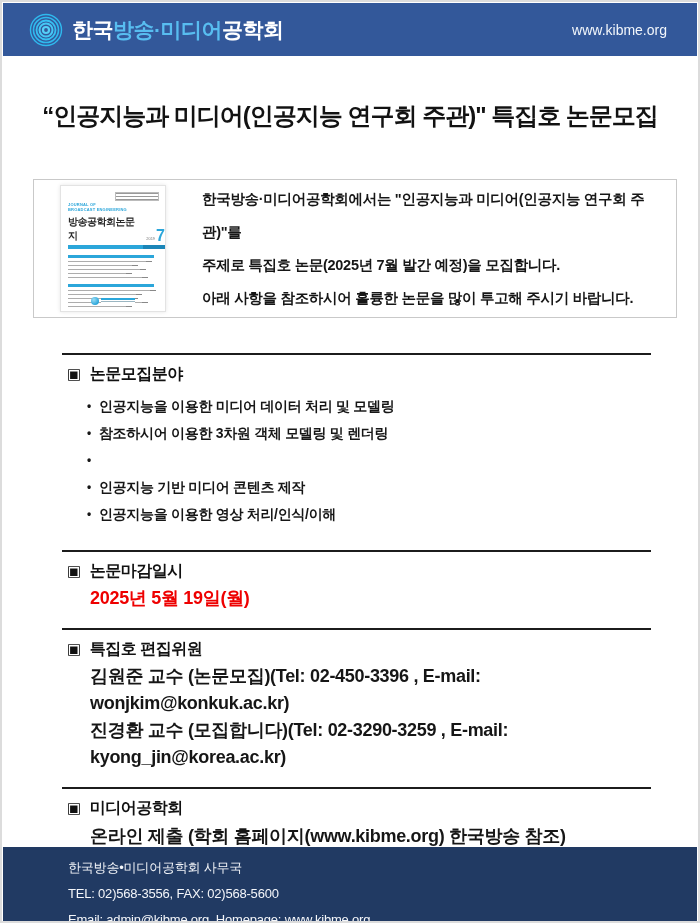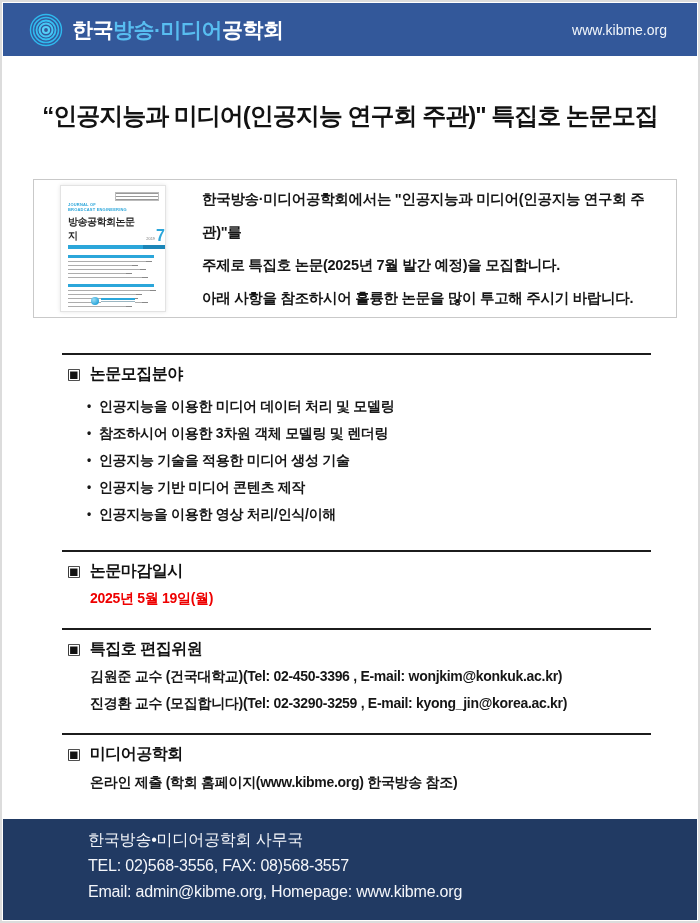--- a/index.html
+++ b/index.html
@@ -84,35 +84,35 @@
   .marker{ font-size:15px; line-height:16px; }
 
   .bullet-list{ margin-top:8px; }
   .bullet-row{
     padding-left:25px; font-size:14px; font-weight:bold; color:#161616;
     line-height:27px; letter-spacing:-0.3px; display:flex; gap:8px; align-items:center;
   }
   .bdot{ font-size:12px; }
 
   .sub-line{
-    padding-left:28px; font-size:14px; font-weight:bold; color:#161616;
+    padding-left:28px; font-size:18px; font-weight:bold; color:#161616;
     letter-spacing:-0.3px; line-height:22px;
   }
   .deadline-date{ color:#ee0000; margin-top:5px; }
   .editor-row{ line-height:27px; }
   .editors-list{ margin-top:3px; }
   .editor-contact{ }
   .submission-text{ margin-top:6px; }
 
   
   .footer{
     flex:0 0 auto; height:101px; background:#213a63; color:#f4f6fa;
     padding:8px 20px 0 65px; margin:0 1px 1px 1px;
   }
-  .footer p{ font-size:16px; line-height:26px; letter-spacing:-0.2px;margin-left:20px; }
+  .footer p{ font-size:13px; line-height:26px; letter-spacing:-0.2px; }
 </style>
 </head>
 <body>
 
 <div class="page">
 
   <header class="topbar">
     <div class="logo">
       <span class="logo-icon">
         <svg width="34" height="34" viewBox="0 0 34 34">
@@ -185,21 +185,20 @@
           <div class="bullet-row">
             <span class="bdot">•</span>
             <span>인공지능을 이용한 미디어 데이터 처리 및 모델링</span>
           </div>
           <div class="bullet-row">
             <span class="bdot">•</span>
             <span>참조하시어 이용한 3차원 객체 모델링 및 렌더링</span>
           </div>
           <div class="bullet-row">
             <span class="bdot">•</span>
-            <span>인공지능 기술을 적용한 미디어 생성 기술</span>
           </div>
           <div class="bullet-row">
             <span class="bdot">•</span>
             <span>인공지능 기반 미디어 콘텐츠 제작</span>
           </div>
           <div class="bullet-row">
             <span class="bdot">•</span>
             <span>인공지능을 이용한 영상 처리/인식/이해</span>
           </div>
         </div>
@@ -214,36 +213,36 @@
         <p class="sub-line deadline-date">2025년 5월 19일(월)</p>
       </section>
 
       <hr class="divider d3">
       <section>
         <h2 class="sec-head">
           <span class="marker">▣</span>
           <span>특집호 편집위원</span>
         </h2>
         <div class="editors-list">
-          <p class="sub-line editor-row"><span>김원준 교수 (건국대학교)</span><span class="editor-contact">(Tel: 02-450-3396 , E-mail: wonjkim@konkuk.ac.kr)</span></p>
+          <p class="sub-line editor-row"><span>김원준 교수 (논문모집)</span><span class="editor-contact">(Tel: 02-450-3396 , E-mail: wonjkim@konkuk.ac.kr)</span></p>
           <p class="sub-line editor-row"><span>진경환 교수 (모집합니다)</span><span class="editor-contact">(Tel: 02-3290-3259 , E-mail: kyong_jin@korea.ac.kr)</span></p>
         </div>
       </section>
 
       <hr class="divider d4">
       <section>
         <h2 class="sec-head">
           <span class="marker">▣</span>
           <span>미디어공학회</span>
         </h2>
         <p class="sub-line submission-text">온라인 제출 (학회 홈페이지(www.kibme.org) 한국방송 참조)</p>
       </section>
 
     </div>
   </main>
 
   <footer class="footer">
     <p>한국방송•미디어공학회 사무국</p>
-    <p>TEL: 02)568-3556, FAX: 08)568-3557</p>
+    <p>TEL: 02)568-3556, FAX: 02)568-5600</p>
     <p>Email: admin@kibme.org, Homepage: www.kibme.org</p>
   </footer>
 
 </div>
 
 </body></html>

